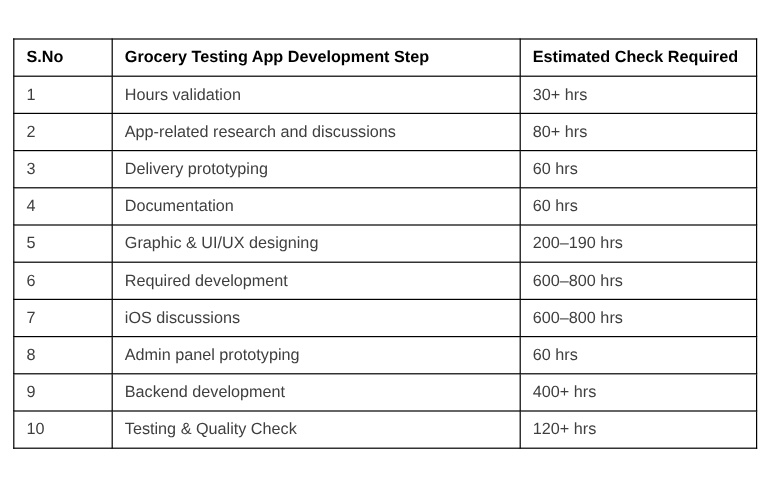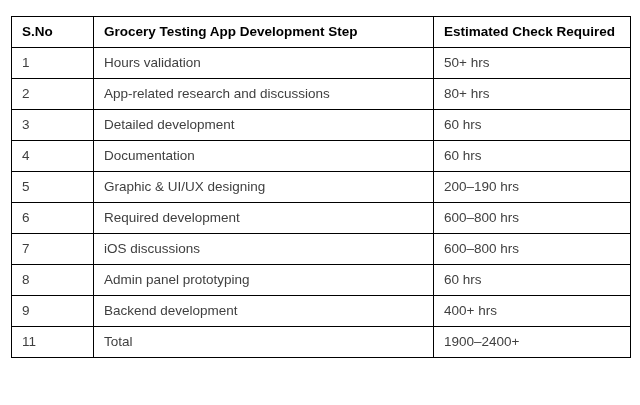--- a/index.html
+++ b/index.html
@@ -7,21 +7,21 @@
     padding: 0;
     background: #ffffff;
     width: 640px;
     height: 405px;
     font-family: "Liberation Sans", sans-serif;
     overflow: hidden;
   }
   .table-wrap {
     position: absolute;
     left: 11px;
-    top: 16px;
+    top: 32px;
     border-radius: 18px;
   }
   table.dev-table {
     border-collapse: collapse;
     table-layout: fixed;
     width: 619px;
     background: #ffffff;
   }
   table.dev-table col.c-sno   { width: 82px; }
   table.dev-table col.c-step  { width: 340px; }
@@ -61,30 +61,30 @@
       <tr>
         <th>S.No</th>
         <th>Grocery Testing App Development Step</th>
         <th>Estimated Check Required</th>
       </tr>
     </thead>
     <tbody>
       <tr>
         <td>1</td>
         <td>Hours validation</td>
-        <td>50+ hrs</td>
+        <td>30+ hrs</td>
       </tr>
       <tr>
         <td>2</td>
         <td>App-related research and discussions</td>
         <td>80+ hrs</td>
       </tr>
       <tr>
         <td>3</td>
-        <td>Detailed development</td>
+        <td>Delivery prototyping</td>
         <td>60 hrs</td>
       </tr>
       <tr>
         <td>4</td>
         <td>Documentation</td>
         <td>60 hrs</td>
       </tr>
       <tr>
         <td>5</td>
         <td>Graphic &amp; UI/UX designing</td>
@@ -104,19 +104,19 @@
         <td>8</td>
         <td>Admin panel prototyping</td>
         <td>60 hrs</td>
       </tr>
       <tr>
         <td>9</td>
         <td>Backend development</td>
         <td>400+ hrs</td>
       </tr>
       <tr>
-        <td>11</td>
-        <td>Total</td>
-        <td>1900–2400+</td>
+        <td>10</td>
+        <td>Testing &amp; Quality Check</td>
+        <td>120+ hrs</td>
       </tr>
     </tbody>
   </table>
 </div>
 
 </body></html>

